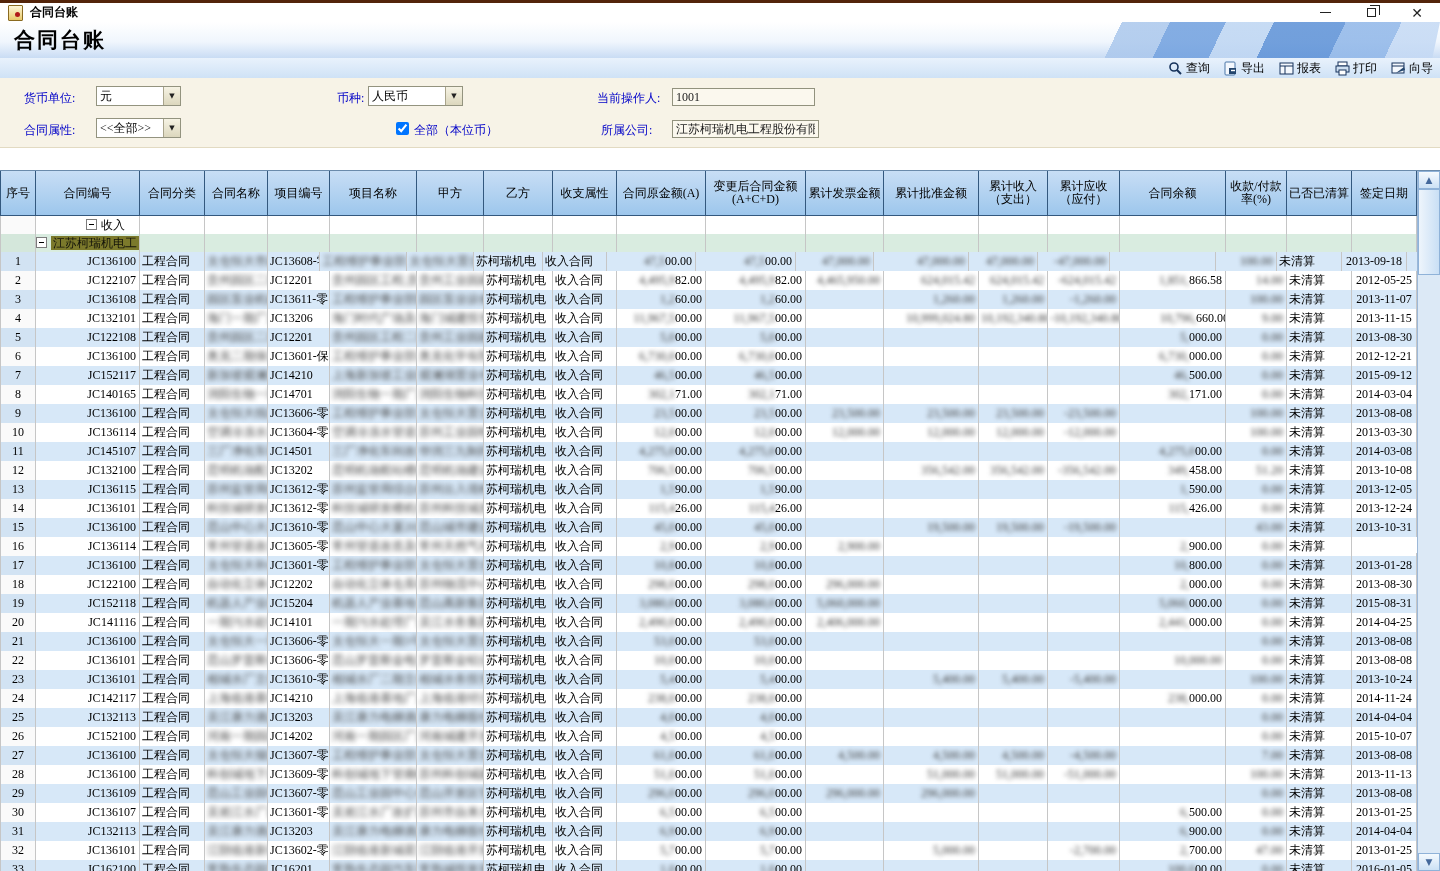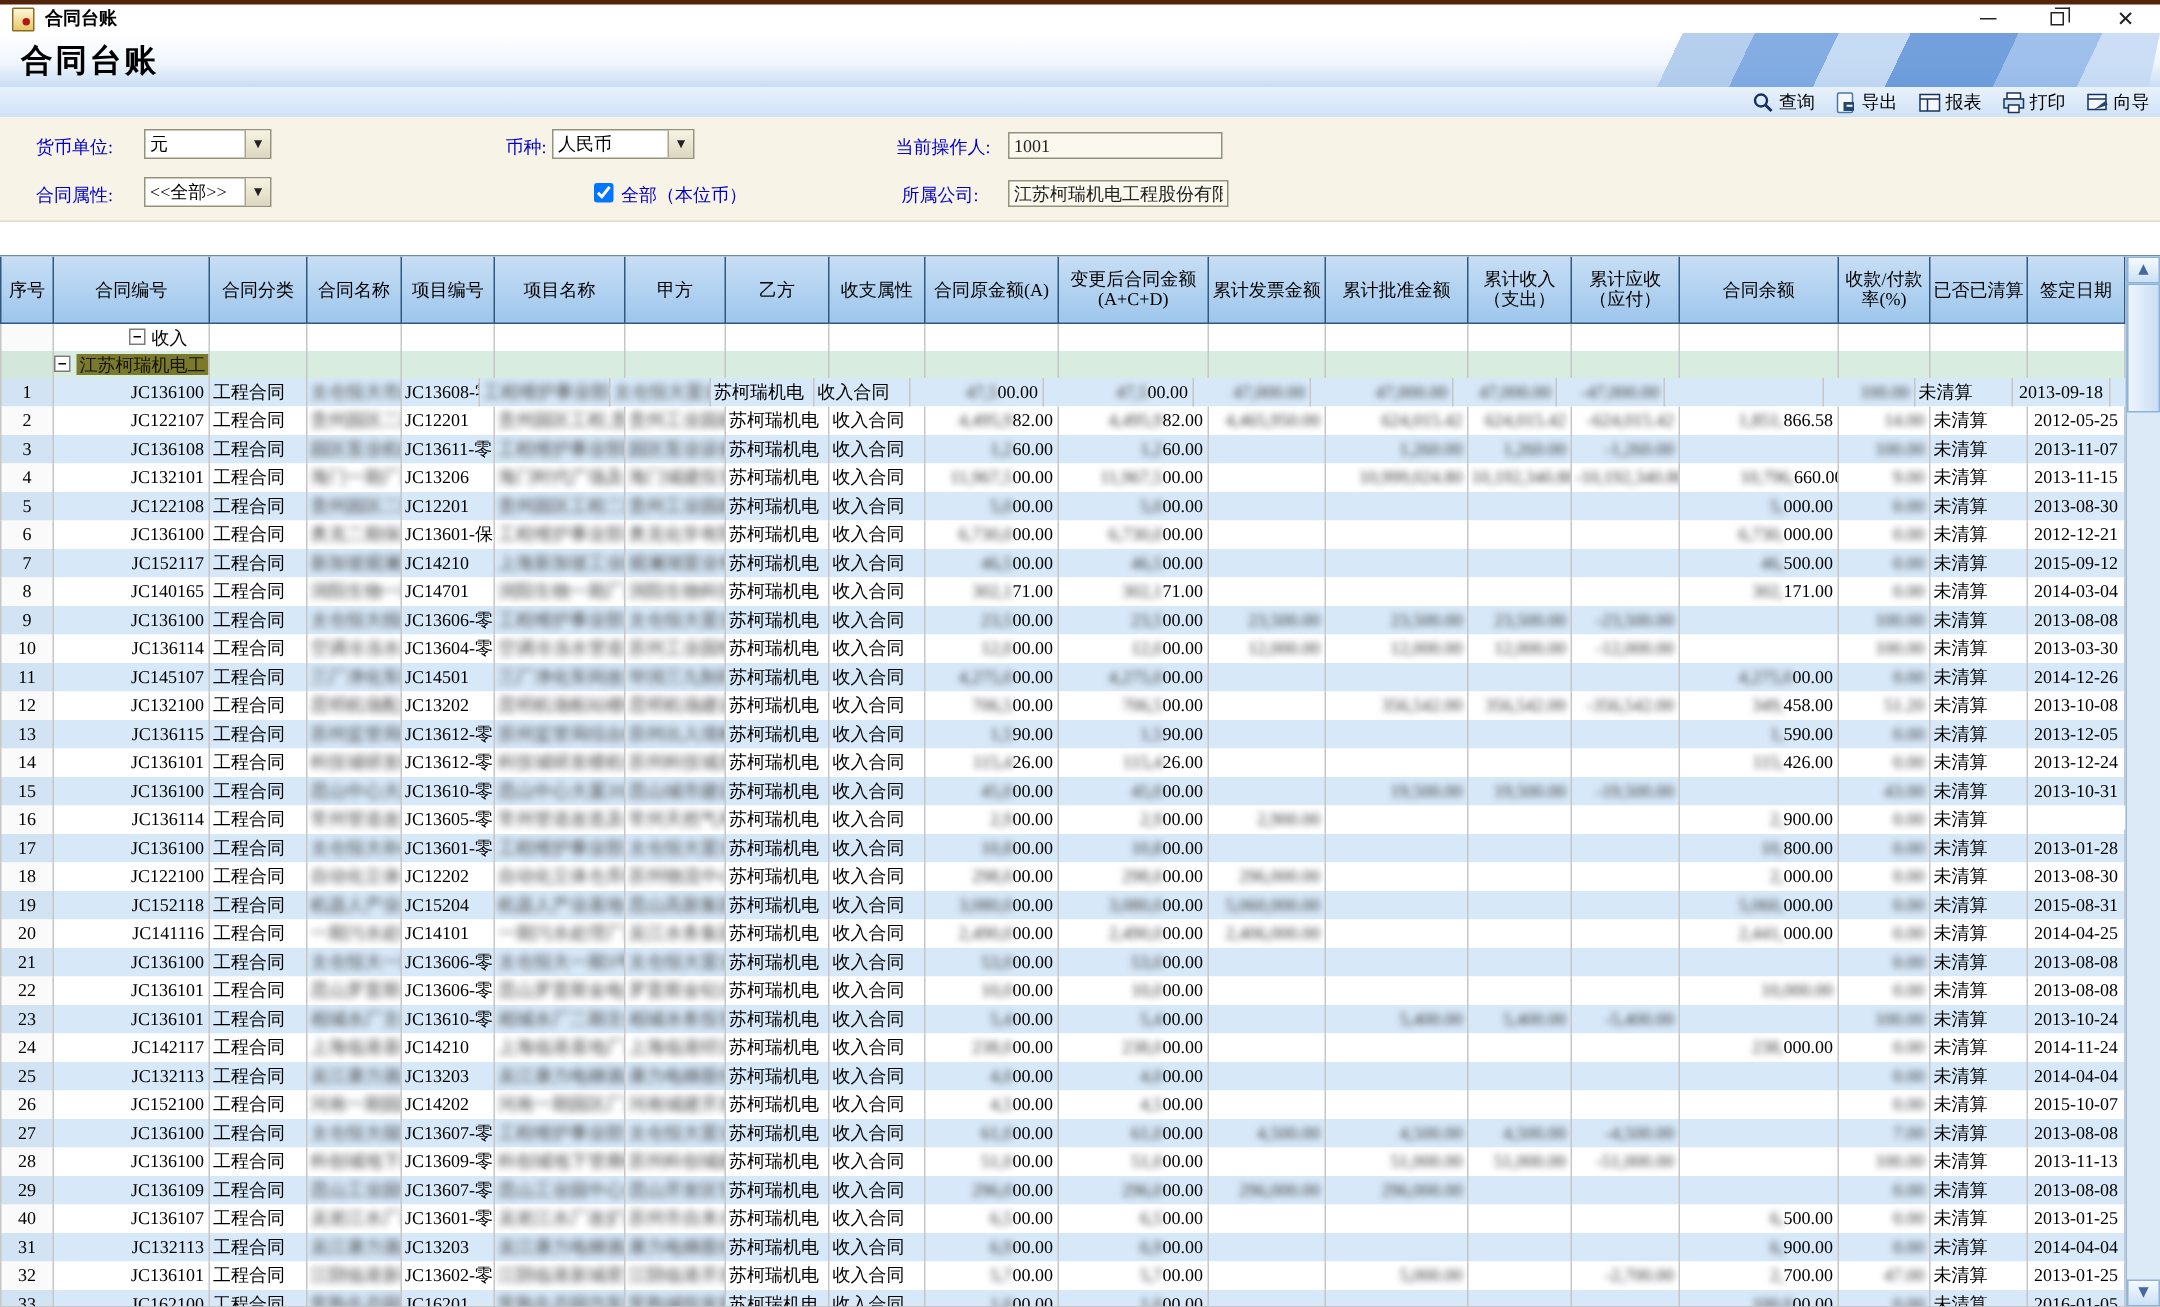--- a/index.html
+++ b/index.html
@@ -456,21 +456,21 @@
           <div class="cell" style="width: 64px;">收入合同</div>
           <div class="cell num" style="width: 89px;"><span class="blur">4,275,0</span><span>00.00</span></div>
           <div class="cell num" style="width: 100px;"><span class="blur">4,275,0</span><span>00.00</span></div>
           <div class="cell num" style="width: 78px;"></div>
           <div class="cell num" style="width: 95px;"></div>
           <div class="cell num" style="width: 69px;"></div>
           <div class="cell num" style="width: 72px;"></div>
           <div class="cell num" style="width: 106px;"><span class="blur">4,275,0</span><span>00.00</span></div>
           <div class="cell num" style="width: 61px;"><span class="blur">0.00</span></div>
           <div class="cell" style="width: 65px;">未清算</div>
-          <div class="cell ctr" style="width: 65px;">2014-12-26</div>
+          <div class="cell ctr" style="width: 65px;">2014-03-08</div>
         </div>
         <div class="grow even">
           <div class="cell ctr" style="width: 36px;">12</div>
           <div class="cell num" style="width: 104px;">JC132100</div>
           <div class="cell" style="width: 65px;">工程合同</div>
           <div class="cell" style="width: 63px;"><span class="blurcn">昆明机场配合</span></div>
           <div class="cell" style="width: 62px;">JC13202</div>
           <div class="cell" style="width: 87px;"><span class="blurcn">昆明机场航站楼机电安装</span></div>
           <div class="cell" style="width: 67px;"><span class="blurcn">昆明机场建设指挥部</span></div>
           <div class="cell" style="width: 69px;">苏柯瑞机电</div>
@@ -837,21 +837,21 @@
           <div class="cell num" style="width: 78px;"><span class="blur">296,000.00</span></div>
           <div class="cell num" style="width: 95px;"><span class="blur">296,000.00</span></div>
           <div class="cell num" style="width: 69px;"></div>
           <div class="cell num" style="width: 72px;"></div>
           <div class="cell num" style="width: 106px;"></div>
           <div class="cell num" style="width: 61px;"><span class="blur">0.00</span></div>
           <div class="cell" style="width: 65px;">未清算</div>
           <div class="cell ctr" style="width: 65px;">2013-08-08</div>
         </div>
         <div class="grow even">
-          <div class="cell ctr" style="width: 36px;">40</div>
+          <div class="cell ctr" style="width: 36px;">30</div>
           <div class="cell num" style="width: 104px;">JC136107</div>
           <div class="cell" style="width: 65px;">工程合同</div>
           <div class="cell" style="width: 63px;"><span class="blurcn">吴淞江水厂改</span></div>
           <div class="cell" style="width: 62px;">JC13601-零</div>
           <div class="cell" style="width: 87px;"><span class="blurcn">吴淞江水厂改扩建工程</span></div>
           <div class="cell" style="width: 67px;"><span class="blurcn">苏州市自来水有限</span></div>
           <div class="cell" style="width: 69px;">苏柯瑞机电</div>
           <div class="cell" style="width: 64px;">收入合同</div>
           <div class="cell num" style="width: 89px;"><span class="blur">6,5</span><span>00.00</span></div>
           <div class="cell num" style="width: 100px;"><span class="blur">6,5</span><span>00.00</span></div>

